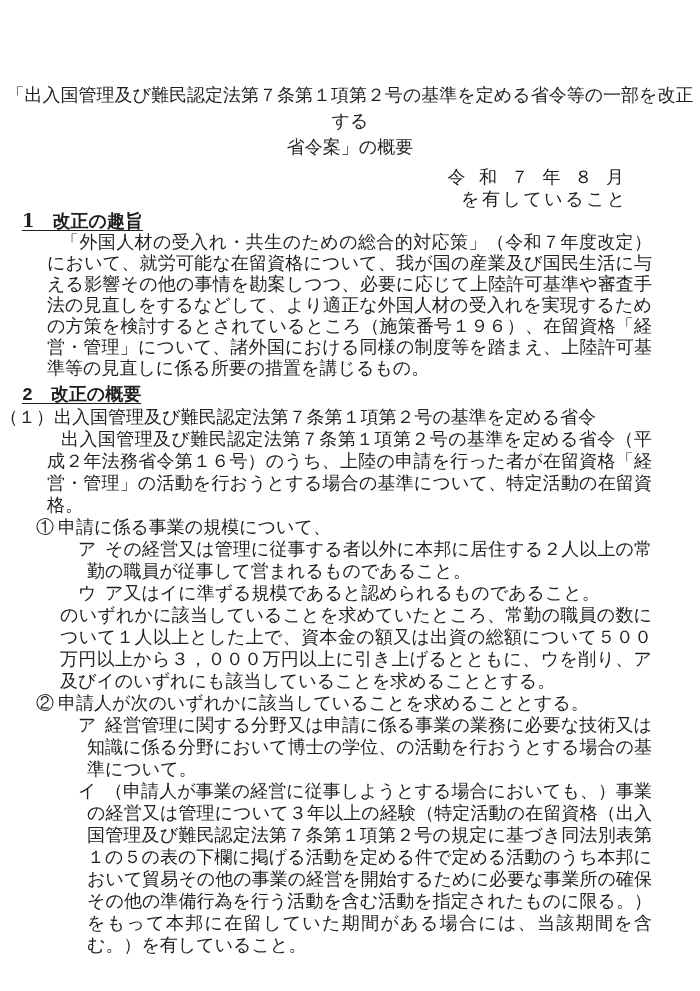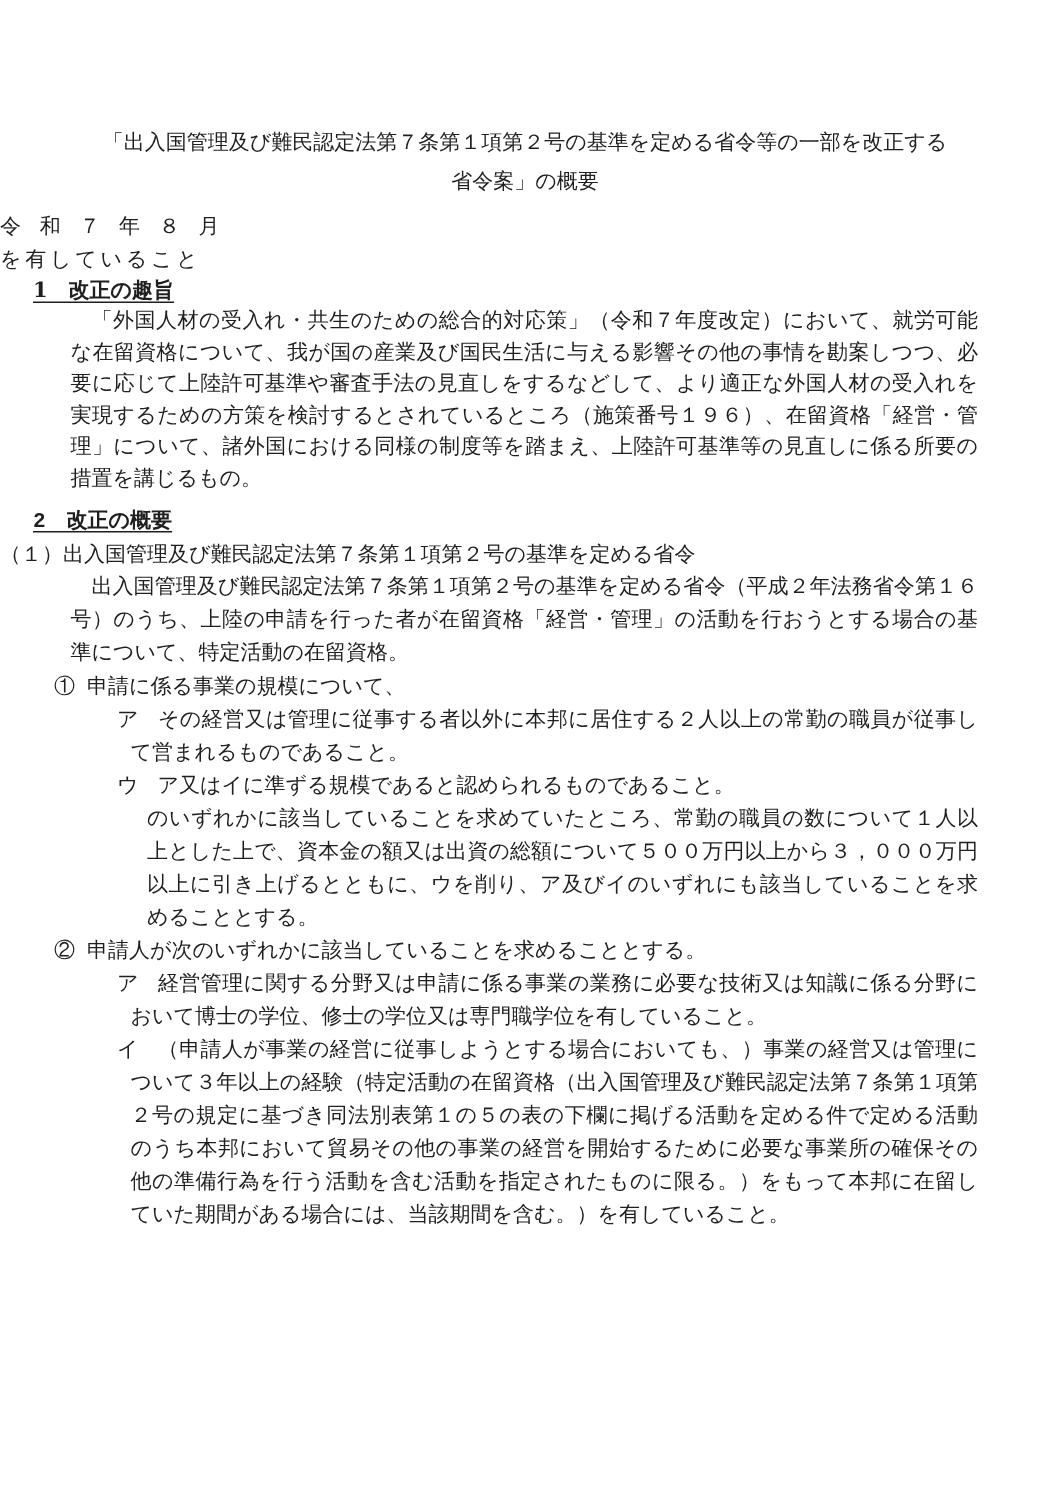--- a/index.html
+++ b/index.html
@@ -4,51 +4,51 @@
 <style>
   html,body { margin:0; padding:0; background:#e8e8e8; }
   .page {
     position:relative;
     width:700px;
     height:991px;
     margin:0 auto;
     background:#ffffff;
     color:#1f1f1f;
     font-family:"DejaVu Serif","Liberation Serif",serif;
-    font-size:14px;
+    font-size:18px;
     box-sizing:border-box;
     padding-top:82px;
     overflow:hidden;
   }
   .title { text-align:center; line-height:26px; }
-  .byline { margin-top:6px; text-align:left; padding-right:72px; line-height:22px; }
+  .byline { margin-top:6px; text-align:right; padding-right:72px; line-height:22px; }
   .date   { letter-spacing:4px; }
   .agency { letter-spacing:2.5px; }
   .heading {
     margin-left:22px;
     font-weight:bold;
     line-height:21px;
     text-decoration:underline;
     text-underline-offset:3px;
   }
   .heading--2 { margin-top:6px; line-height:22px;font-family:Liberation Mono, monospace; }
   .para { margin:0 48px 0 47px; text-align:justify; line-height:22px; }
-  .para--indent { text-indent:14px;font-family:Liberation Mono, monospace; }
+  .para--indent { text-indent:14px; }
   .para--s1 { line-height:21px; }
   .sub-label { line-height:22px; }
   .num-item { margin-left:36px; margin-right:48px; line-height:22px; }
   .num-marker { display:inline-block; width:22px; }
   .kana-item {
     margin-left:87px; margin-right:48px;
     text-indent:-9px;
     text-align:justify;
     line-height:22px;
   }
   .kana-marker { display:inline-block; width:27px; text-indent:0; }
-  .cont-para { margin-left:98px; margin-right:48px; text-align:justify; line-height:22px; }
+  .cont-para { margin-left:60px; margin-right:48px; text-align:justify; line-height:22px; }
 </style>
 </head>
 <body>
 
 <div class="page">
 
   <div class="title">
     <div>「出入国管理及び難民認定法第７条第１項第２号の基準を定める省令等の一部を改正する</div>
     <div>省令案」の概要</div>
   </div>
@@ -81,20 +81,20 @@
     <span class="kana-marker">ウ</span><span>ア又はイに準ずる規模であると認められるものであること。</span>
   </div>
 
   <div class="cont-para">のいずれかに該当していることを求めていたところ、常勤の職員の数について１人以上とした上で、資本金の額又は出資の総額について５００万円以上から３，０００万円以上に引き上げるとともに、ウを削り、ア及びイのいずれにも該当していることを求めることとする。</div>
 
   <div class="num-item">
     <span class="num-marker">②</span><span>申請人が次のいずれかに該当していることを求めることとする。</span>
   </div>
 
   <div class="kana-item">
-    <span class="kana-marker">ア</span><span>経営管理に関する分野又は申請に係る事業の業務に必要な技術又は知識に係る分野において博士の学位、修士の学位又は専門職学位を有していること。</span>
+    <span class="kana-marker">ア</span><span>経営管理に関する分野又は申請に係る事業の業務に必要な技術又は知識に係る分野において博士の学位、の活動を行おうとする場合の基準について。</span>
   </div>
 
   <div class="kana-item">
     <span class="kana-marker">イ</span><span>（申請人が事業の経営に従事しようとする場合においても、）事業の経営又は管理について３年以上の経験（特定活動の在留資格（出入国管理及び難民認定法第７条第１項第２号の規定に基づき同法別表第１の５の表の下欄に掲げる活動を定める件で定める活動のうち本邦において貿易その他の事業の経営を開始するために必要な事業所の確保その他の準備行為を行う活動を含む活動を指定されたものに限る。）をもって本邦に在留していた期間がある場合には、当該期間を含む。）を有していること。</span>
   </div>
 
 </div>
 
 </body></html>

